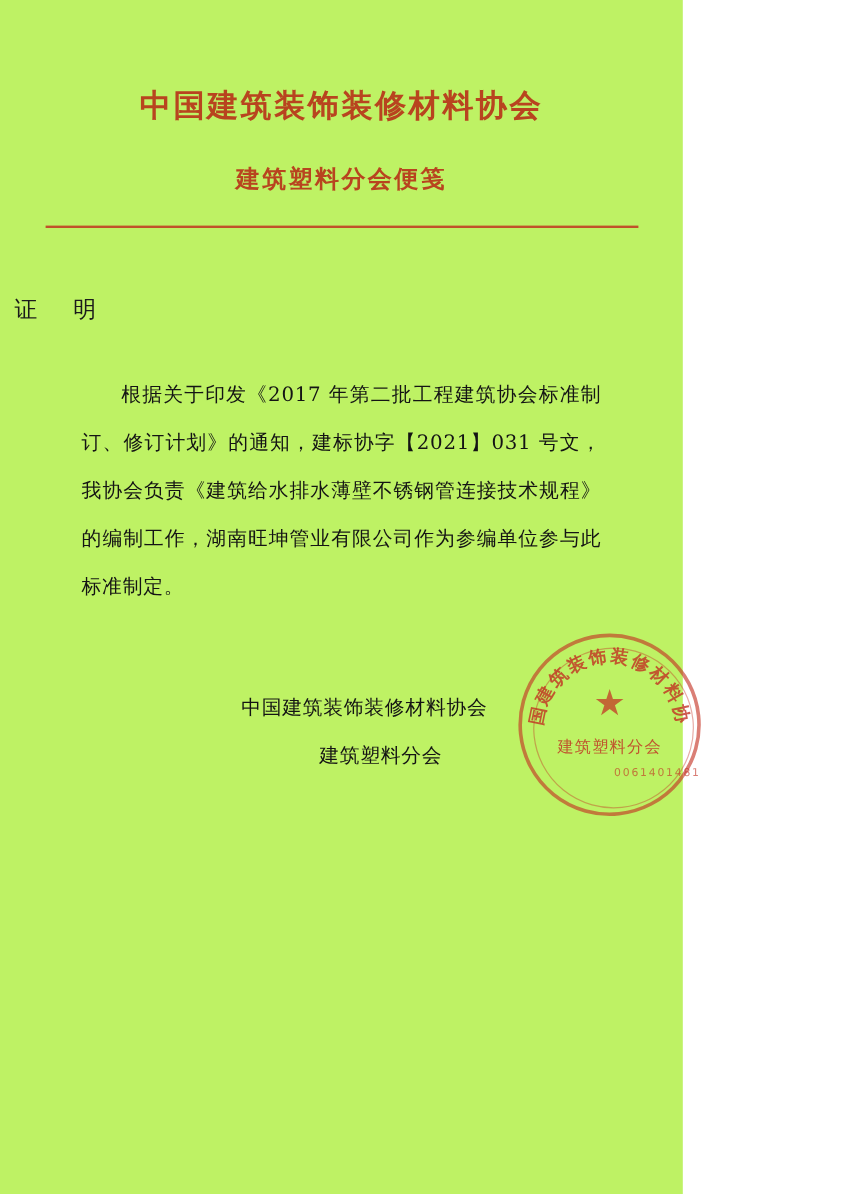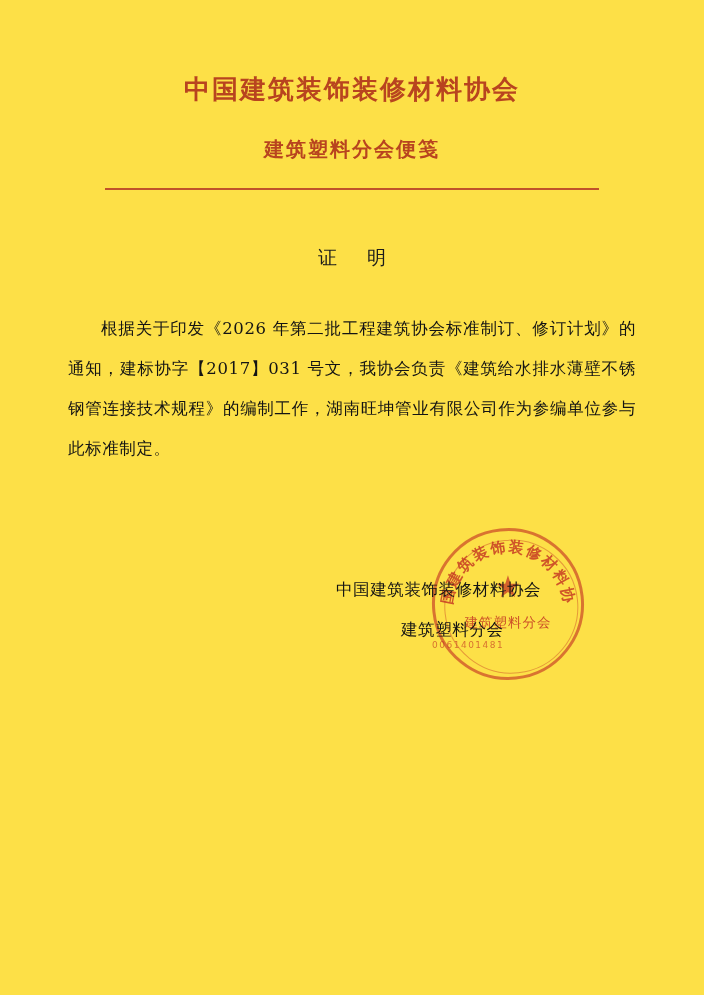--- a/index.html
+++ b/index.html
@@ -10,23 +10,23 @@
   body {
     width: 704px;
     height: 995px;
     font-family: "Liberation Serif", serif;
     position: relative;
     overflow: hidden;
   }
   .page {
     position: absolute;
     left: 0; top: 0;
-    width: 704px;
+    width: 569px;
     height: 995px;
-    background: #fde047;
+    background: #bef264;
   }
 
   
   .letterhead {
     padding-top: 72px;
     text-align: center;
   }
   .letterhead-line {
     color: #b8441f;
     font-family: "DejaVu Serif", serif;
@@ -45,21 +45,21 @@
   .letterhead-rule {
     width: 494px;
     height: 2px;
     background: #c0522a;
     margin: 22px auto 0 auto;
   }
 
   
   .doc-title {
     margin-top: 55px;
-    text-align: center;
+    text-align: left;
     font-family: "DejaVu Serif", serif;
     font-size: 19px;
     color: #1b1b1b;
     letter-spacing: 12px;
     text-indent: 12px;
   }
 
   
   .doc-body {
     margin: 38px 68px 0 68px;
@@ -148,42 +148,42 @@
     font-family: "DejaVu Serif", serif;
     font-size: 13.5px;
     color: rgba(193, 45, 32, 0.80);
     letter-spacing: 1px;
   }
   .seal-code {
     position: absolute;
     left: 0;
     top: 112px;
     width: 152px;
-    text-align: left;
+    text-align: right;
     font-family: "DejaVu Sans", sans-serif;
     font-size: 9px;
     color: rgba(193, 45, 32, 0.62);
     letter-spacing: 1.5px;
   }
 </style>
 </head>
 <body>
 
 <div class="page">
 
   <div class="letterhead">
     <div class="letterhead-line letterhead-line-1">中国建筑装饰装修材料协会</div>
     <div class="letterhead-line letterhead-line-2">建筑塑料分会便笺</div>
     <div class="letterhead-rule"></div>
   </div>
 
   <div class="doc-title">证 明</div>
 
   <div class="doc-body">
-    <p>根据关于印发《2026 年第二批工程建筑协会标准制订、修订计划》的通知，建标协字【2017】031 号文，我协会负责《建筑给水排水薄壁不锈钢管连接技术规程》的编制工作，湖南旺坤管业有限公司作为参编单位参与此标准制定。</p>
+    <p>根据关于印发《2017 年第二批工程建筑协会标准制订、修订计划》的通知，建标协字【2021】031 号文，我协会负责《建筑给水排水薄壁不锈钢管连接技术规程》的编制工作，湖南旺坤管业有限公司作为参编单位参与此标准制定。</p>
   </div>
 
   <div class="seal">
     <div class="seal-ring">
       <div class="seal-ring-inner"></div>
     </div>
     <svg class="seal-arc" viewBox="0 0 152 152">
       <defs>
         <path id="sealArcPath" d="M 20,80 A 56,56 0 1 1 132,80" fill="none"></path>
       </defs>

